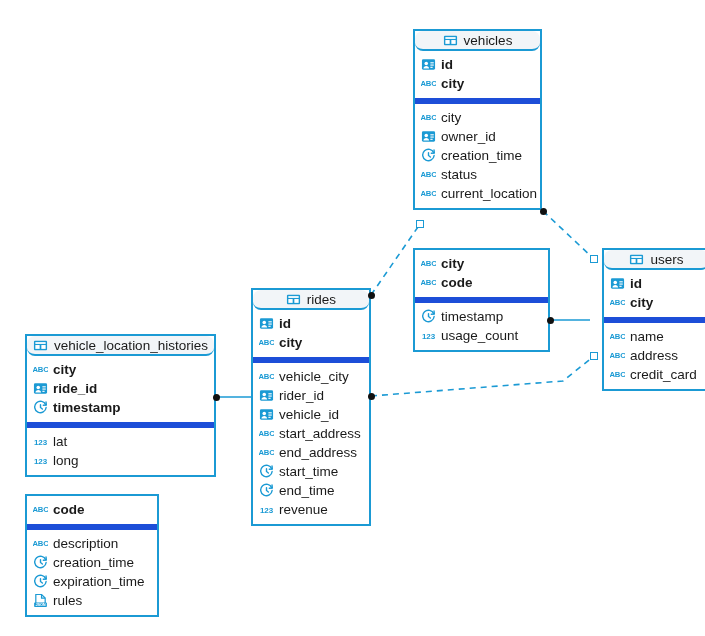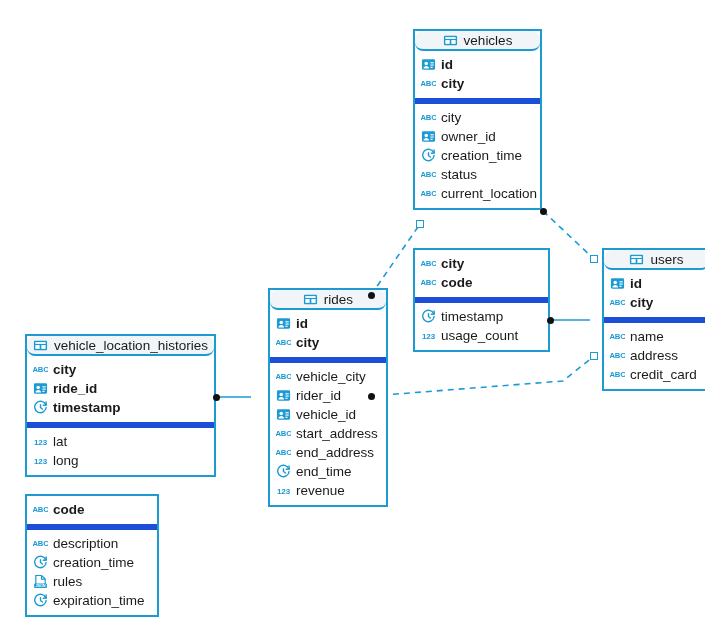--- a/index.html
+++ b/index.html
@@ -255,21 +255,21 @@
         <div class="row">
           <span class="ic">
             <svg width="15" height="15" viewBox="0 0 16 16">
               <text x="8" y="11.5" fill="#1b9ad4" font-size="8.6" font-family="&quot;Liberation Sans&quot;, sans-serif" font-weight="bold" text-anchor="middle" letter-spacing="-0.2">123</text>
             </svg>
           </span>
           <span>usage_count</span>
         </div>
       </div>
     </div>
-    <div class="table" style="left: 268px; top: 288px; width: 120px;">
+    <div class="table" style="left: 251px; top: 288px; width: 120px;">
       <div class="t-header">
         <span class="ic">
           <svg width="15" height="15" viewBox="0 0 16 16">
             <rect x="1" y="3" width="14" height="10" rx="1" fill="#1b9ad4"></rect>
             <rect x="2.5" y="4.4" width="11" height="1.9" fill="#fff"></rect>
             <rect x="2.5" y="7.5" width="4.6" height="4.1" fill="#fff"></rect>
             <rect x="8.9" y="7.5" width="4.6" height="4.1" fill="#fff"></rect>
           </svg>
         </span>
         <span>rides</span>
@@ -340,20 +340,30 @@
           </span>
           <span>start_address</span>
         </div>
         <div class="row">
           <span class="ic">
             <svg width="15" height="15" viewBox="0 0 16 16">
               <text x="8" y="11" fill="#1b9ad4" font-size="8.2" font-family="&quot;Liberation Sans&quot;, sans-serif" font-weight="bold" text-anchor="middle" letter-spacing="-0.3">ABC</text>
             </svg>
           </span>
           <span>end_address</span>
+        </div>
+        <div class="row">
+          <span class="ic">
+            <svg width="15" height="15" viewBox="0 0 16 16">
+              <path d="M13.6 5.2A6.1 6.1 0 1 0 14 8" fill="none" stroke="#1b9ad4" stroke-width="1.5" stroke-linecap="round"></path>
+              <path d="M13.9 2.2l.3 3.2-3.2.2" fill="none" stroke="#1b9ad4" stroke-width="1.5" stroke-linecap="round" stroke-linejoin="round"></path>
+              <path d="M8 5.1V8l2 1.6" fill="none" stroke="#1b9ad4" stroke-width="1.5" stroke-linecap="round"></path>
+            </svg>
+          </span>
+          <span>start_time</span>
         </div>
         <div class="row">
           <span class="ic">
             <svg width="15" height="15" viewBox="0 0 16 16">
               <path d="M13.6 5.2A6.1 6.1 0 1 0 14 8" fill="none" stroke="#1b9ad4" stroke-width="1.5" stroke-linecap="round"></path>
               <path d="M13.9 2.2l.3 3.2-3.2.2" fill="none" stroke="#1b9ad4" stroke-width="1.5" stroke-linecap="round" stroke-linejoin="round"></path>
               <path d="M8 5.1V8l2 1.6" fill="none" stroke="#1b9ad4" stroke-width="1.5" stroke-linecap="round"></path>
             </svg>
           </span>
           <span>end_time</span>
@@ -458,37 +468,37 @@
               <path d="M13.6 5.2A6.1 6.1 0 1 0 14 8" fill="none" stroke="#1b9ad4" stroke-width="1.5" stroke-linecap="round"></path>
               <path d="M13.9 2.2l.3 3.2-3.2.2" fill="none" stroke="#1b9ad4" stroke-width="1.5" stroke-linecap="round" stroke-linejoin="round"></path>
               <path d="M8 5.1V8l2 1.6" fill="none" stroke="#1b9ad4" stroke-width="1.5" stroke-linecap="round"></path>
             </svg>
           </span>
           <span>creation_time</span>
         </div>
         <div class="row">
           <span class="ic">
             <svg width="15" height="15" viewBox="0 0 16 16">
+              <path d="M13.6 5.2A6.1 6.1 0 1 0 14 8" fill="none" stroke="#1b9ad4" stroke-width="1.5" stroke-linecap="round"></path>
+              <path d="M13.9 2.2l.3 3.2-3.2.2" fill="none" stroke="#1b9ad4" stroke-width="1.5" stroke-linecap="round" stroke-linejoin="round"></path>
+              <path d="M8 5.1V8l2 1.6" fill="none" stroke="#1b9ad4" stroke-width="1.5" stroke-linecap="round"></path>
+            </svg>
+          </span>
+          <span>expiration_time</span>
+        </div>
+        <div class="row">
+          <span class="ic">
+            <svg width="15" height="15" viewBox="0 0 16 16">
               <path d="M3 1.6h6.2L13 5.3v9.1H3z" fill="none" stroke="#1b9ad4" stroke-width="1.3"></path>
               <path d="M9.1 1.8v3.6h3.7" fill="none" stroke="#1b9ad4" stroke-width="1.3"></path>
               <rect x="1.2" y="10.2" width="13.6" height="4.6" rx="0.8" fill="#1b9ad4"></rect>
               <text x="8" y="13.9" fill="#fff" font-size="4.2" font-family="&quot;Liberation Sans&quot;, sans-serif" font-weight="bold" text-anchor="middle" letter-spacing="-0.15">JSON</text>
             </svg>
           </span>
           <span>rules</span>
-        </div>
-        <div class="row">
-          <span class="ic">
-            <svg width="15" height="15" viewBox="0 0 16 16">
-              <path d="M13.6 5.2A6.1 6.1 0 1 0 14 8" fill="none" stroke="#1b9ad4" stroke-width="1.5" stroke-linecap="round"></path>
-              <path d="M13.9 2.2l.3 3.2-3.2.2" fill="none" stroke="#1b9ad4" stroke-width="1.5" stroke-linecap="round" stroke-linejoin="round"></path>
-              <path d="M8 5.1V8l2 1.6" fill="none" stroke="#1b9ad4" stroke-width="1.5" stroke-linecap="round"></path>
-            </svg>
-          </span>
-          <span>expiration_time</span>
         </div>
       </div>
     </div>
     <div class="marker dot" style="left: 539.5px; top: 207.5px;"></div>
     <div class="marker sq" style="left: 590px; top: 255px;"></div>
     <div class="marker dot" style="left: 367.5px; top: 291.5px;"></div>
     <div class="marker sq" style="left: 416px; top: 220px;"></div>
     <div class="marker dot" style="left: 367.5px; top: 392.5px;"></div>
     <div class="marker sq" style="left: 590px; top: 352px;"></div>
     <div class="marker dot" style="left: 212.5px; top: 393.5px;"></div>

